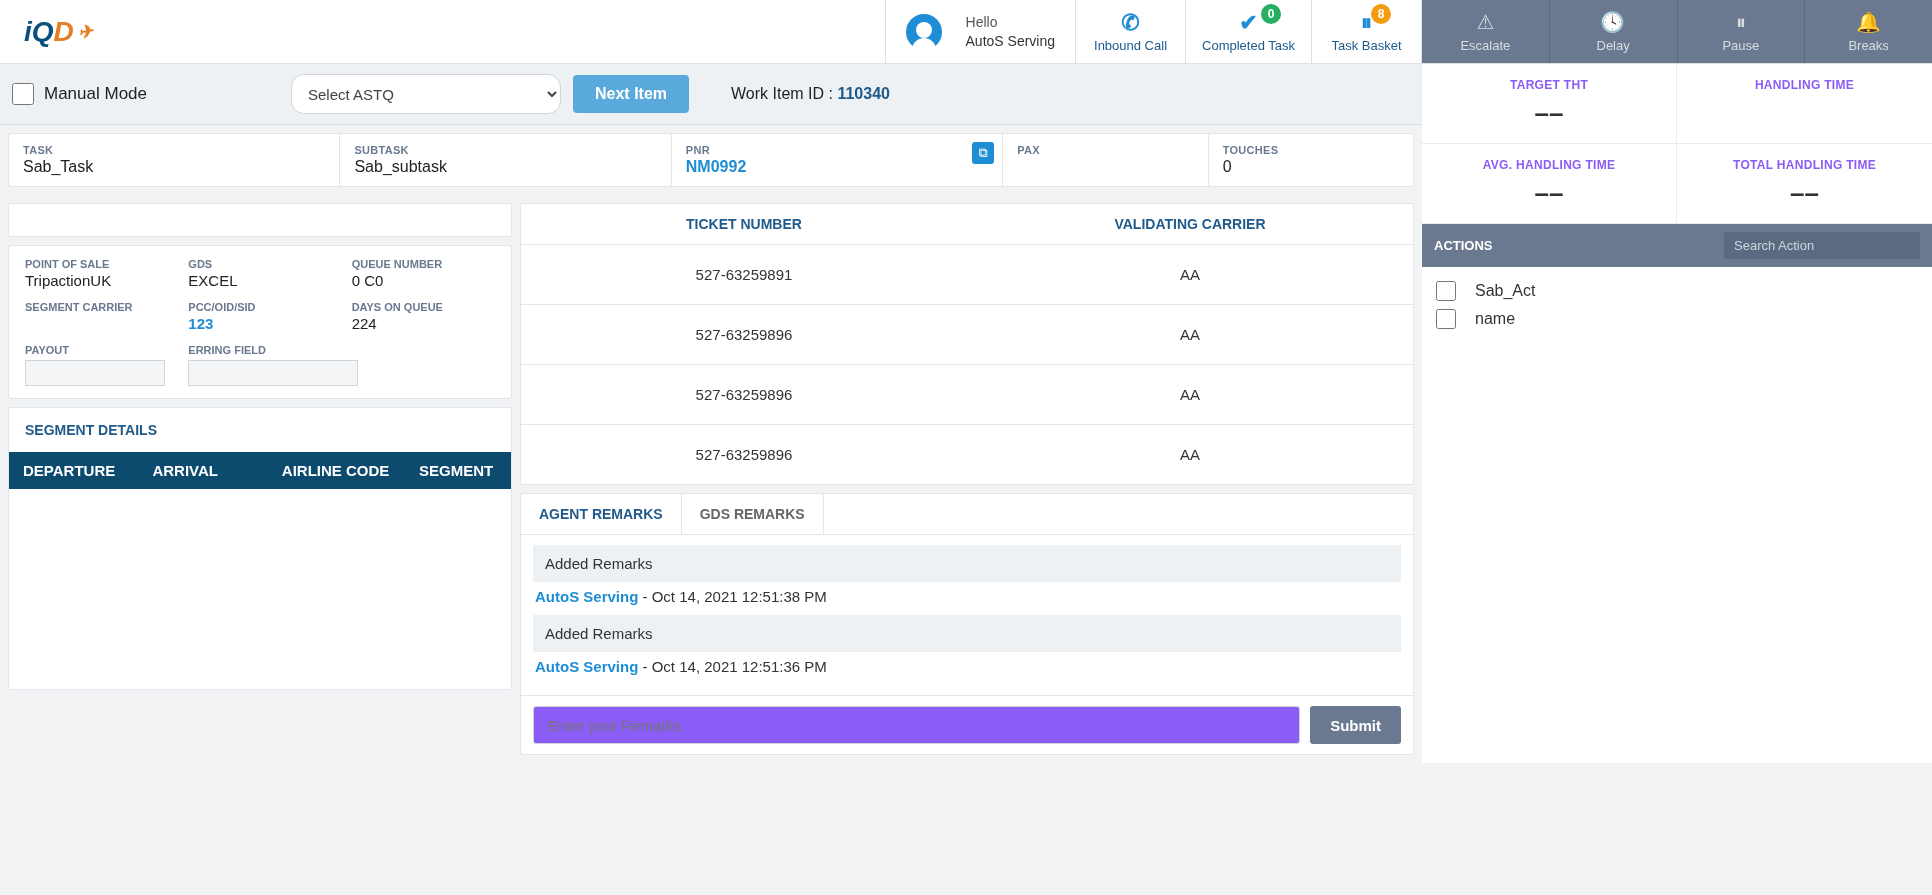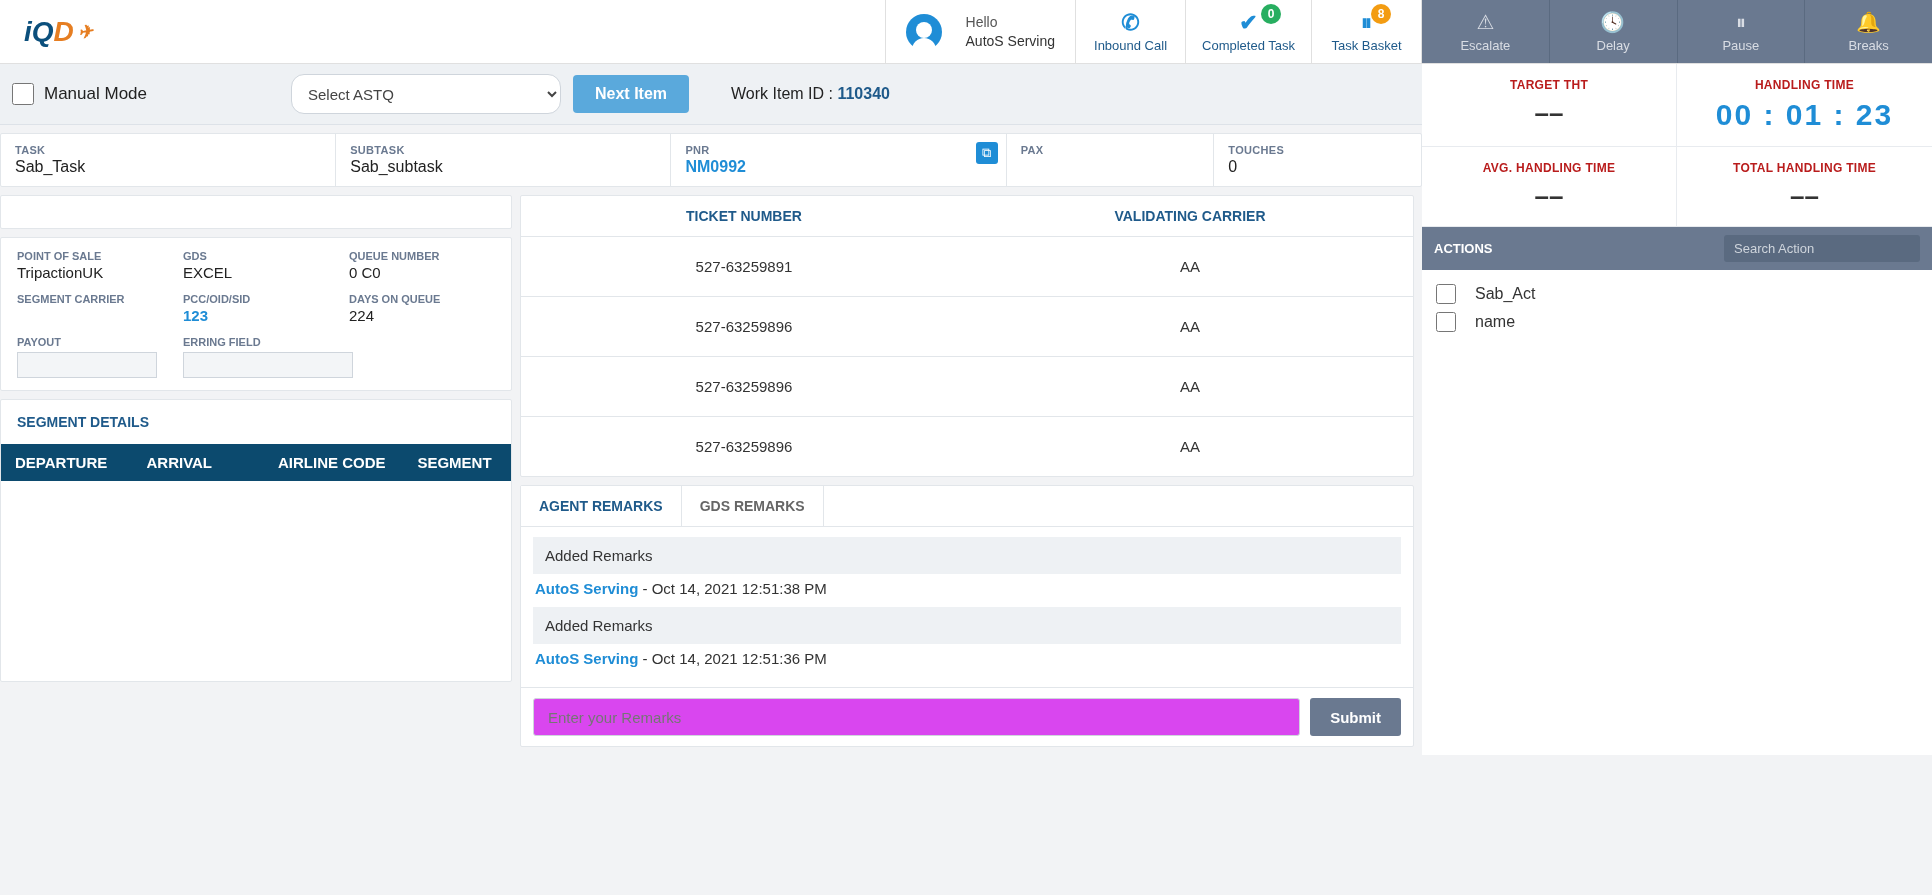--- a/index.html
+++ b/index.html
@@ -34,21 +34,21 @@
 .subbar { display:flex; align-items:center; gap:12px; padding:10px 12px; background:#eef1f4; border-bottom:1px solid #dde2e8; }
 .subbar .chk { display:flex; align-items:center; gap:10px; font-size:17px; color:#222; }
 .subbar .chk input { width:22px; height:22px; border:2px solid #6fa8d8; border-radius:3px; }
 .subbar select { flex:0 0 270px; height:40px; padding:0 12px; border:1px solid #cfd5dc; border-radius:13px; font-size:15px; color:#444; background:#fff;}
 .subbar .next-btn { background:#5aa9dc; color:#fff; border:none; border-radius:4px; padding:10px 22px; font-size:16px; font-weight:600; cursor:pointer; }
 .subbar .work-id { margin-left:30px; font-size:16px; color:#222; }
 .subbar .work-id .val { color:#1f5a8a; font-weight:700; }
 
 
 .main { display:flex; gap:0; align-items:flex-start; }
-.left-col { flex:0 0 520px; padding:0 8px 8px 0; }
+.left-col { flex:0 0 520px; padding:0 8px 8px 8px; }
 .mid-col { flex:1; padding:0 8px 8px 0; }
 .right-col { flex:0 0 510px; display:flex; flex-direction:column; }
 
 .panel { background:#fff; border:1px solid #e2e6ea; border-radius:2px; margin-top:8px; }
 .info-row { display:flex; }
 .info-cell { flex:1; padding:10px 14px; border-right:1px solid #e2e6ea; }
 .info-cell:last-child { border-right:none; }
 .info-cell .lbl { font-size:11px; color:#6a7990; font-weight:700; letter-spacing:0.3px; }
 .info-cell .val { font-size:16px; color:#222; margin-top:2px; }
 .info-cell .val.link { color:#1f8dd6; font-weight:700; }
@@ -75,28 +75,28 @@
 
 .tabs { display:flex; border-bottom:1px solid #e2e6ea; }
 .tabs .tab { padding:12px 18px; font-size:14px; font-weight:700; color:#666; cursor:pointer; border-right:1px solid #e2e6ea;}
 .tabs .tab.active { color:#1f5a8a; background:#fff; }
 .remarks-body { padding:10px 12px; max-height:230px; overflow-y:auto; position:relative;}
 .remark-block { margin-bottom:10px; }
 .remark-block .title { background:#eef1f4; padding:10px 12px; font-size:15px; font-weight:500; color:#333; }
 .remark-block .meta { padding:6px 2px 0; font-size:15px; }
 .remark-block .meta .author { color:#1f8dd6; font-weight:600; }
 .remark-input-row { display:flex; gap:10px; padding:10px 12px; border-top:1px solid #e2e6ea; }
-.remark-input-row input { flex:1; height:38px; padding:0 14px; border:1px solid #cfd5dc; border-radius:3px; font-size:15px; background:#d946ef;}
+.remark-input-row input { flex:1; height:38px; padding:0 14px; border:1px solid #cfd5dc; border-radius:3px; font-size:15px; background:#8b5cf6;}
 .remark-input-row button { background:#6a7990; color:#fff; border:none; padding:0 20px; border-radius:3px; font-size:15px; font-weight:600; cursor:pointer; }
 
 
 .metrics { display:grid; grid-template-columns:1fr 1fr; background:#fff; }
 .metric { border-right:1px solid #e8ebef; border-bottom:1px solid #e8ebef; padding:14px 10px; text-align:center; }
 .metric:nth-child(even){ border-right:none; }
-.metric .mlbl { font-size:12px; color:#b91c1c; font-weight:700; letter-spacing:0.3px;text-align:center; }
+.metric .mlbl { font-size:12px; color:#8b5cf6; font-weight:700; letter-spacing:0.3px;text-align:center; }
 .metric .mval { font-size:26px; font-weight:700; color:#333; margin-top:6px; }
 .metric .mval.blue { color:#1f8dd6; font-size:30px; letter-spacing:2px; }
 
 .actions-hdr { display:flex; align-items:center; background:#6a7990; color:#fff; padding:8px 12px; font-size:13px; font-weight:700; }
 .actions-hdr input { margin-left:auto; background:#5a6a80; border:none; color:#fff; padding:6px 10px; border-radius:3px; font-size:13px; width:196px;}
 .actions-hdr input::placeholder{ color:#cfd5dc; }
 .actions-list { background:#fff; padding:10px 14px; flex:1; min-height:280px; }
 .action-item { display:flex; align-items:center; gap:19px; font-size:16px; padding:4px 0; }
 .action-item input { width:20px; height:20px; border:2px solid #9aa6b5; }
 .complete-btn { margin:12px; background:#1f8dd6; color:#fff; font-size:18px; font-weight:700; border:none; border-radius:4px; height:52px; cursor:pointer; }
@@ -164,21 +164,21 @@
     <select>
       <option>Select ASTQ</option>
     </select>
     <button class="next-btn">Next Item</button>
     <div class="work-id">
       <span>Work Item ID :</span>
       <span class="val">110340</span>
     </div>
 </div>
 
-<div class="panel" style="">
+<div class="panel" style="margin:8px;">
   <div class="info-row">
     <div class="info-cell" style="flex:1.2">
       <div class="lbl">TASK</div>
       <div class="val">Sab_Task</div>
     </div>
     <div class="info-cell" style="flex:1.2">
       <div class="lbl">SUBTASK</div>
       <div class="val">Sab_subtask</div>
     </div>
     <div class="info-cell pnr" style="flex:1.2">
@@ -293,21 +293,20 @@
 </div>
 
 <div class="right-col">
   <div class="metrics">
     <div class="metric">
       <div class="mlbl">TARGET THT</div>
       <div class="mval">––</div>
     </div>
     <div class="metric">
       <div class="mlbl">HANDLING TIME</div>
-      <div class="mval blue">00 : 01 : 23</div>
     </div>
     <div class="metric">
       <div class="mlbl">AVG. HANDLING TIME</div>
       <div class="mval">––</div>
     </div>
     <div class="metric">
       <div class="mlbl">TOTAL HANDLING TIME</div>
       <div class="mval">––</div>
     </div>
   </div>

